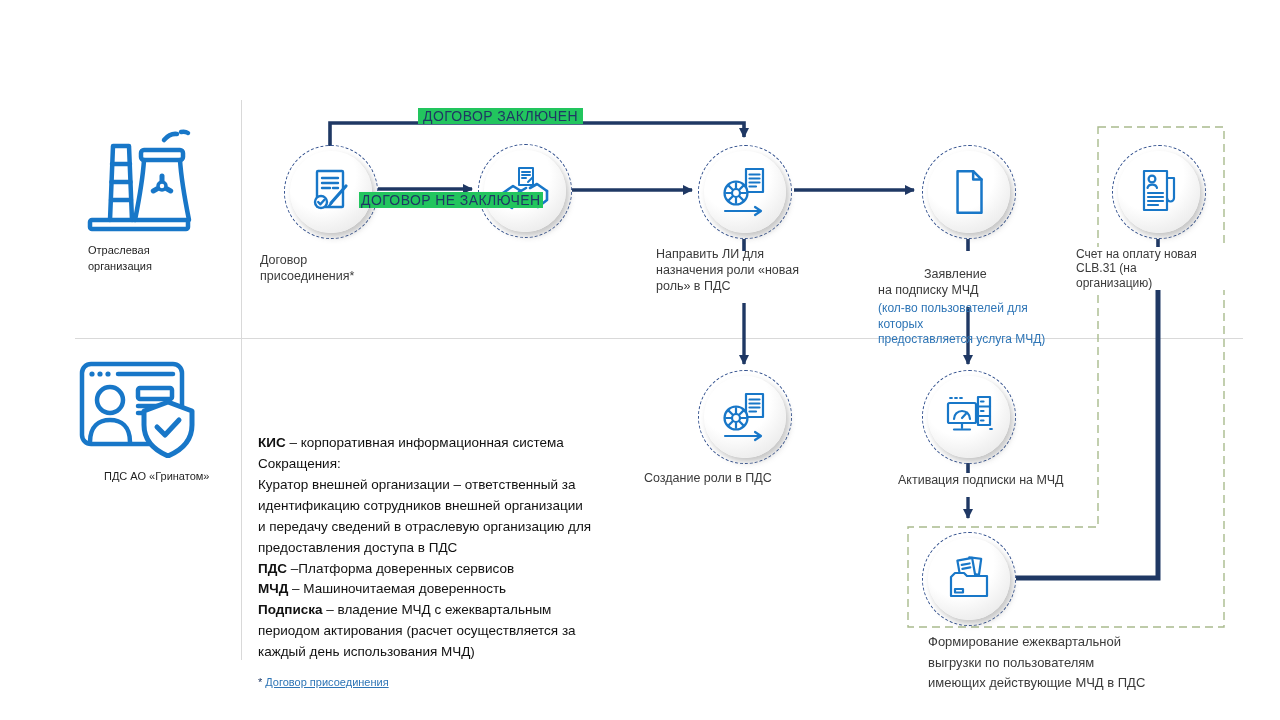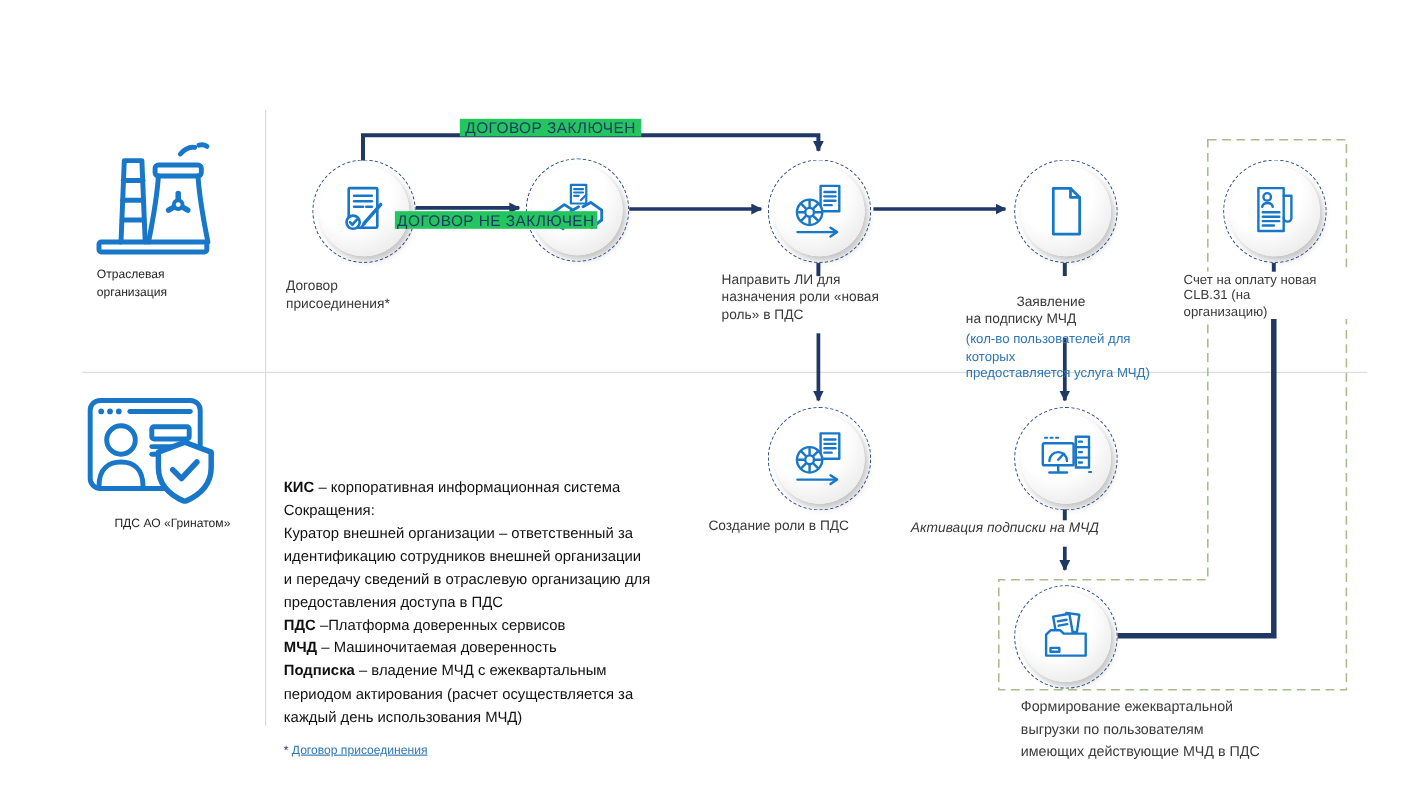--- a/index.html
+++ b/index.html
@@ -284,21 +284,21 @@
   <div class="nlabel" style="left:878px;top:251px;width:180px;">
     <span style="white-space:pre-line;margin-left:46px;">Заявление
 на подписку МЧД</span>
     <div class="sublabel">(кол-во пользователей  для  которых
 предоставляется   услуга  МЧД)</div>
   </div>
   <div class="nlabel small white-bg" style="left:1076px;top:247px;width:164px;">Счет на оплату новая
 CLB.31 (на
 организацию)</div>
   <div class="nlabel" style="left:644px;top:471px;width:200px;">Создание роли в ПДС</div>
-  <div class="nlabel" style="left:828px;top:473px;width:220px;font-style:italic;">Активация подписки на МЧД</div>
+  <div class="nlabel" style="left:898px;top:473px;width:220px;">Активация подписки на МЧД</div>
   <div class="nlabel left" style="left:928px;top:632px;width:245px;">Формирование  ежеквартальной
 выгрузки  по пользователям
 имеющих действующие  МЧД  в ПДС</div>
 
   <div class="abbrev">
     <p><b>КИС</b><span> – корпоративная  информационная  система</span></p>
     <p>Сокращения:</p>
     <p><b></b><span>Куратор внешней организации  – ответственный за
 идентификацию  сотрудников  внешней организации
 и передачу сведений в отраслевую  организацию  для

